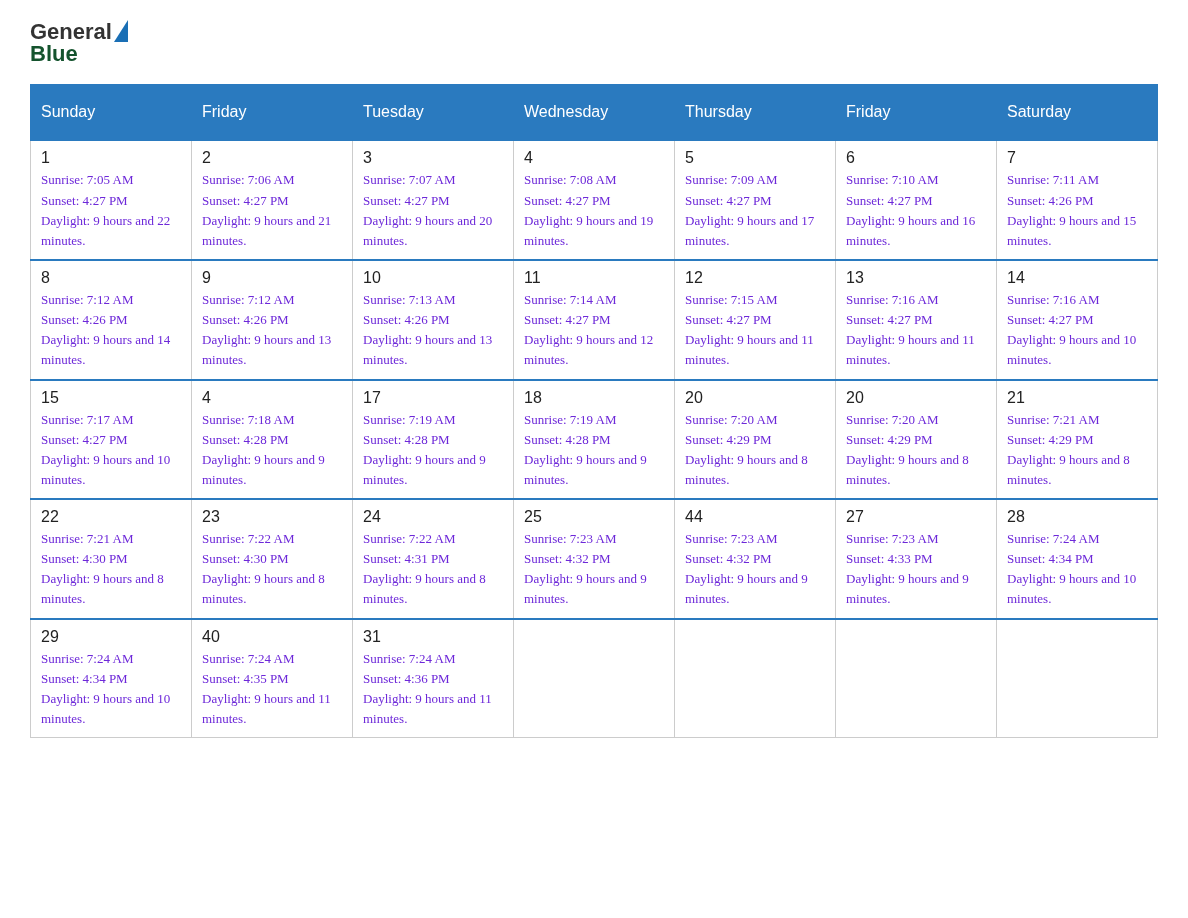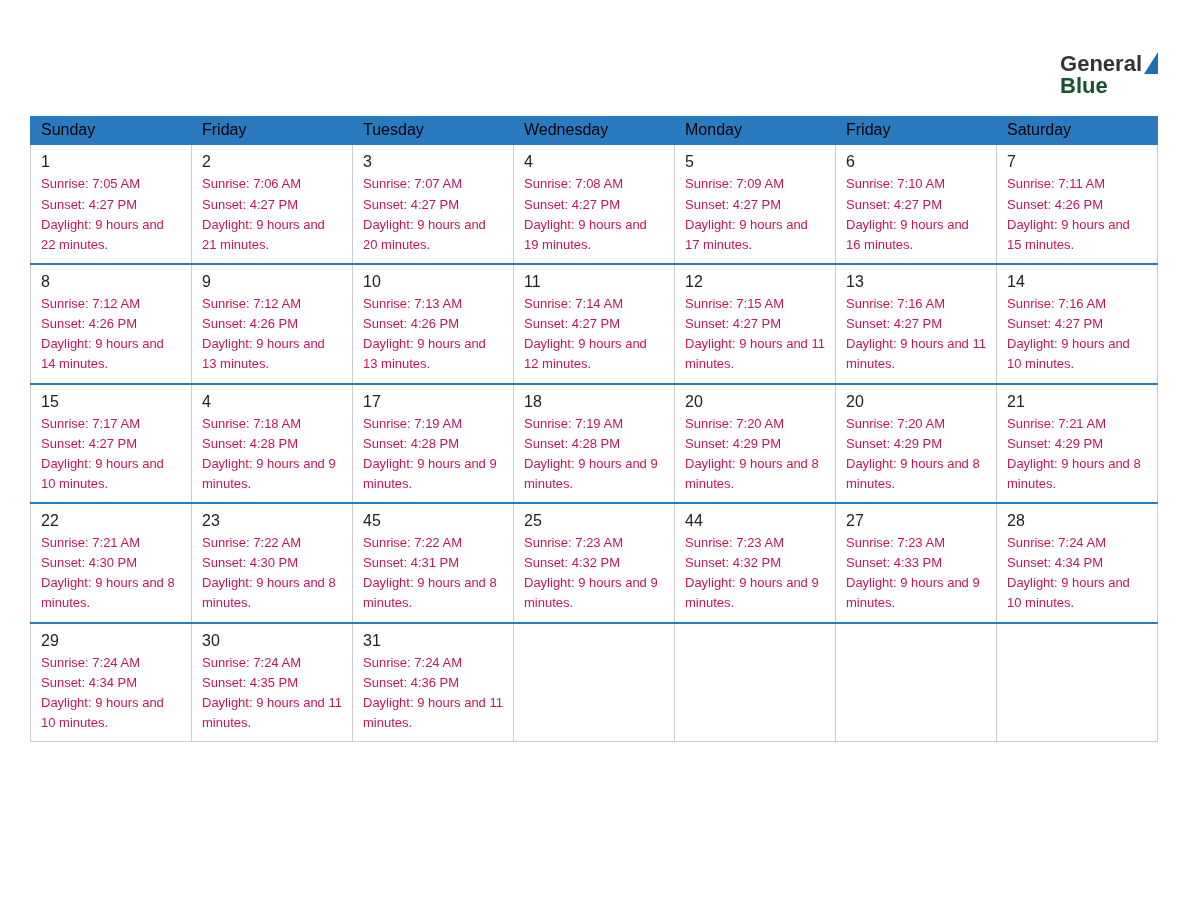--- a/index.html
+++ b/index.html
@@ -5,24 +5,23 @@
     * { margin: 0; padding: 0; box-sizing: border-box; }
     body {
       font-family: Arial, sans-serif;
       background: #fff;
       width: 1188px;
       min-height: 918px;
       padding: 20px 30px;
     }
     .header {
       display: flex;
-      justify-content: flex-end;
+      justify-content: flex-start;
       align-items: flex-start;
       margin-bottom: 18px;
-      margin-top: 32px;
     }
     .logo {
       display: flex;
       align-items: center;
       gap: 0;
     }
     .logo-text {
       font-size: 22px;
       font-weight: bold;
       color: #333;
@@ -61,24 +60,24 @@
       font-weight: normal;
       margin-top: 4px;
     }
     table {
       width: 100%;
       border-collapse: collapse;
       table-layout: fixed;
     }
     thead tr th {
       background-color: #2a7abf;
-      color: #000000;
+      color: #ffffff;
       font-size: 16px;
       font-weight: normal;
-      padding: 4px 10px;
+      padding: 18px 10px;
       text-align: left;
       border: 1px solid #2a7abf;
     }
     tbody tr td {
       vertical-align: top;
       padding: 8px 10px;
       font-size: 13.5px;
       color: #222;
       border-left: 1px solid #ccc;
       border-right: 1px solid #ccc;
@@ -92,21 +91,22 @@
     }
     .day-num {
       font-size: 16px;
       font-weight: normal;
       display: block;
       margin-bottom: 3px;
     }
     .day-info {
       font-size: 13px;
       line-height: 1.55;
-      color: #be185d;
+      color: #6d28d9;
+      font-family: Liberation Serif, serif;
     }
     tbody tr:last-child td {
       border-bottom: 1px solid #ccc;
     }
   </style>
 </head>
 <body>
 
 <div class="header">
   <div class="logo">
@@ -124,21 +124,21 @@
   </div>
 </div>
 
 <table>
   <thead>
     <tr>
     <th>Sunday</th>
         <th>Friday</th>
         <th>Tuesday</th>
         <th>Wednesday</th>
-        <th>Monday</th>
+        <th>Thursday</th>
         <th>Friday</th>
         <th>Saturday</th>
       </tr>
   </thead>
   <tbody id="calendar-body">
   <tr class="week-row">
         <td><span class="day-num">1</span>
 <span class="day-info">Sunrise: 7:05 AM<br>Sunset: 4:27 PM<br>Daylight: 9 hours and 22 minutes.</span></td>
         <td><span class="day-num">2</span>
 <span class="day-info">Sunrise: 7:06 AM<br>Sunset: 4:27 PM<br>Daylight: 9 hours and 21 minutes.</span></td>
@@ -183,35 +183,35 @@
         <td><span class="day-num">20</span>
 <span class="day-info">Sunrise: 7:20 AM<br>Sunset: 4:29 PM<br>Daylight: 9 hours and 8 minutes.</span></td>
         <td><span class="day-num">21</span>
 <span class="day-info">Sunrise: 7:21 AM<br>Sunset: 4:29 PM<br>Daylight: 9 hours and 8 minutes.</span></td>
       </tr>
       <tr class="week-row">
         <td><span class="day-num">22</span>
 <span class="day-info">Sunrise: 7:21 AM<br>Sunset: 4:30 PM<br>Daylight: 9 hours and 8 minutes.</span></td>
         <td><span class="day-num">23</span>
 <span class="day-info">Sunrise: 7:22 AM<br>Sunset: 4:30 PM<br>Daylight: 9 hours and 8 minutes.</span></td>
-        <td><span class="day-num">45</span>
+        <td><span class="day-num">24</span>
 <span class="day-info">Sunrise: 7:22 AM<br>Sunset: 4:31 PM<br>Daylight: 9 hours and 8 minutes.</span></td>
         <td><span class="day-num">25</span>
 <span class="day-info">Sunrise: 7:23 AM<br>Sunset: 4:32 PM<br>Daylight: 9 hours and 9 minutes.</span></td>
         <td><span class="day-num">44</span>
 <span class="day-info">Sunrise: 7:23 AM<br>Sunset: 4:32 PM<br>Daylight: 9 hours and 9 minutes.</span></td>
         <td><span class="day-num">27</span>
 <span class="day-info">Sunrise: 7:23 AM<br>Sunset: 4:33 PM<br>Daylight: 9 hours and 9 minutes.</span></td>
         <td><span class="day-num">28</span>
 <span class="day-info">Sunrise: 7:24 AM<br>Sunset: 4:34 PM<br>Daylight: 9 hours and 10 minutes.</span></td>
       </tr>
       <tr class="week-row">
         <td><span class="day-num">29</span>
 <span class="day-info">Sunrise: 7:24 AM<br>Sunset: 4:34 PM<br>Daylight: 9 hours and 10 minutes.</span></td>
-        <td><span class="day-num">30</span>
+        <td><span class="day-num">40</span>
 <span class="day-info">Sunrise: 7:24 AM<br>Sunset: 4:35 PM<br>Daylight: 9 hours and 11 minutes.</span></td>
         <td><span class="day-num">31</span>
 <span class="day-info">Sunrise: 7:24 AM<br>Sunset: 4:36 PM<br>Daylight: 9 hours and 11 minutes.</span></td>
         <td></td>
         <td></td>
         <td></td>
         <td></td>
       </tr>
     </tbody>
 </table>

